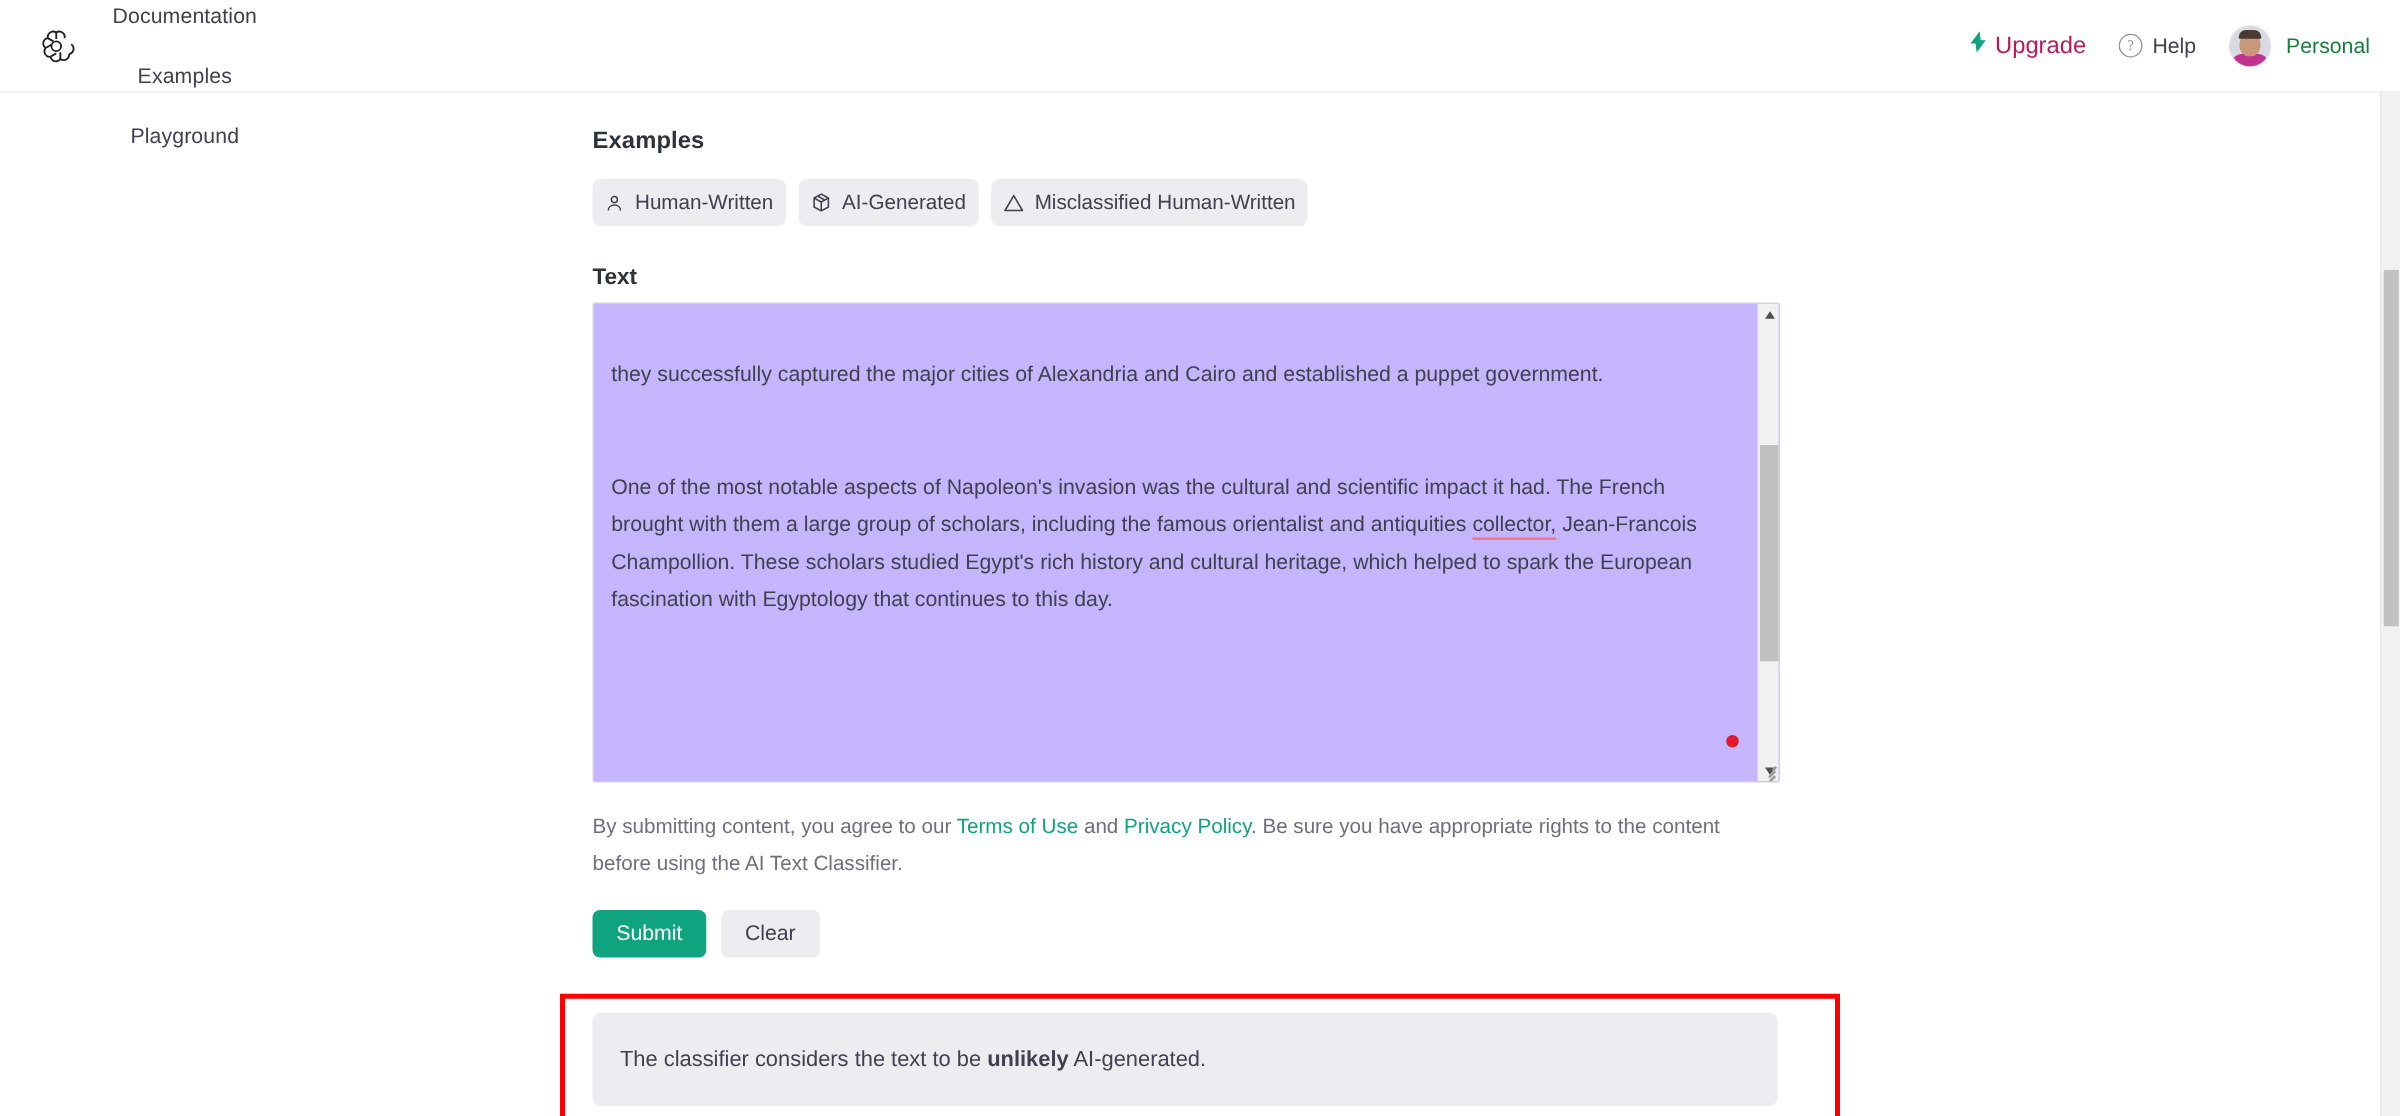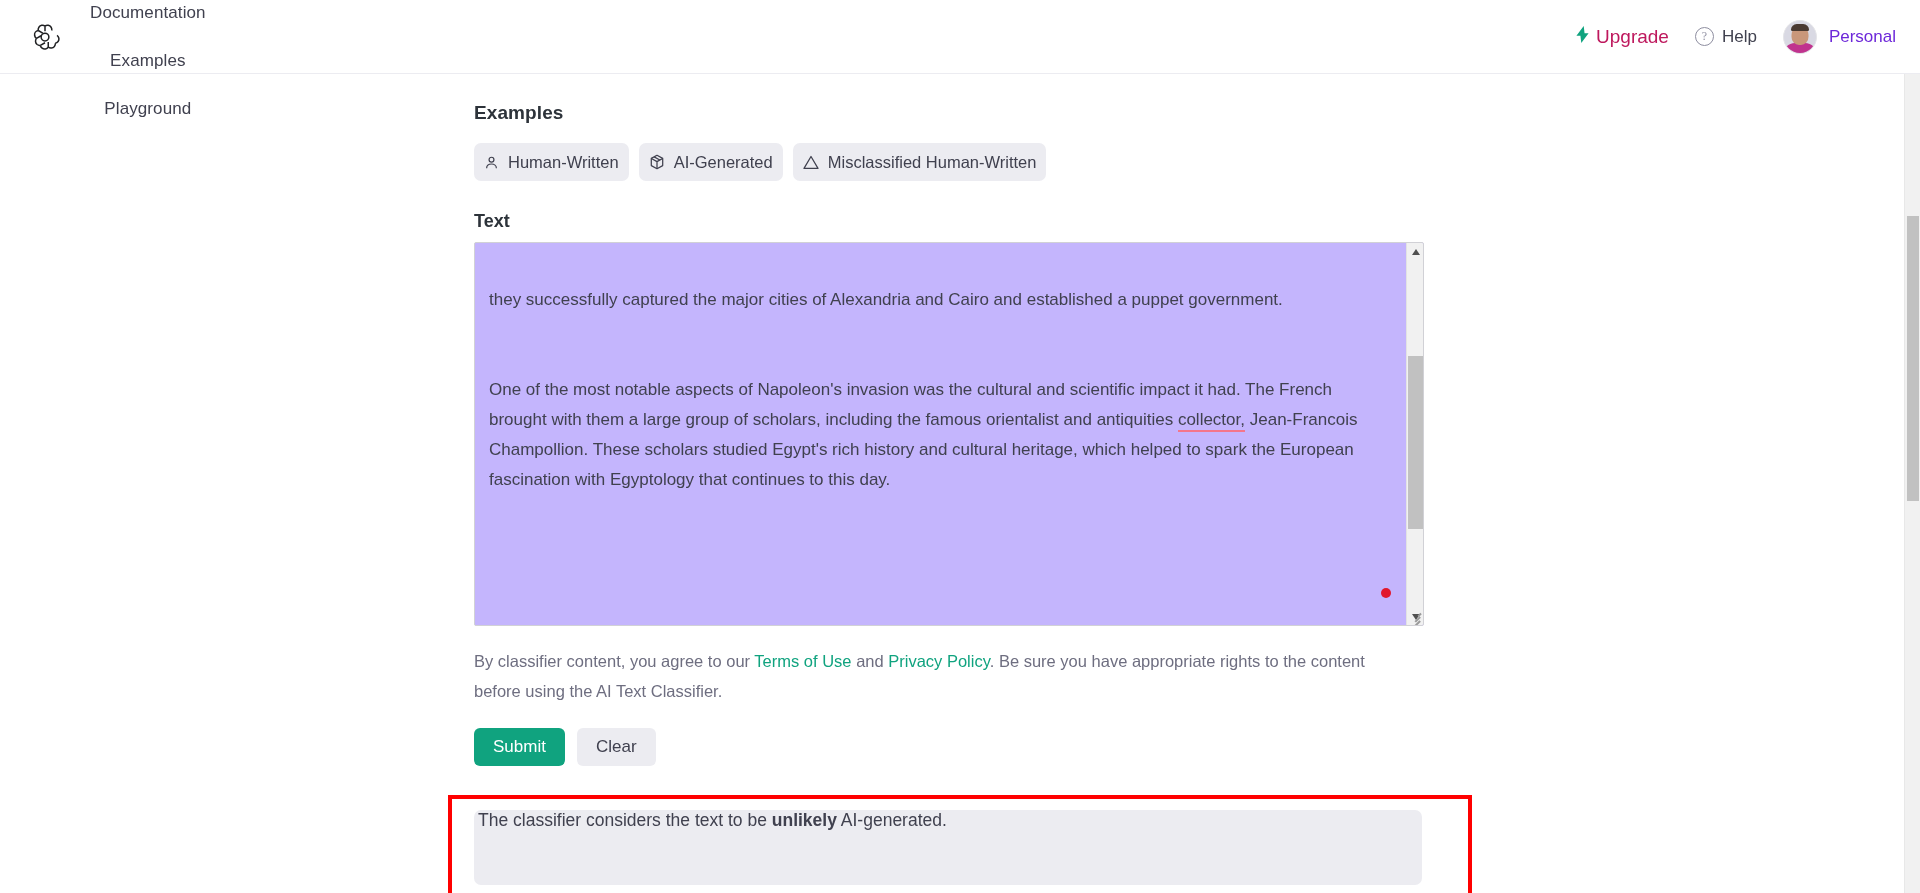--- a/index.html
+++ b/index.html
@@ -116,21 +116,21 @@
   }
   .avatar .body {
     position: absolute;
     left: 50%;
     bottom: -3px;
     transform: translateX(-50%);
     width: 34px; height: 13px;
     border-radius: 12px 12px 0 0;
     background: #c0338e;
   }
-  .account-name { font-size: 17px; color: #6d28d9; }
+  .account-name { font-size: 17px; color: #15803d; }
 
   
   .page-scrollbar {
     position: absolute;
     top: 74px; right: 0;
     width: 16px;
     height: 819px;
     background: #f1f1f1;
     border-left: 1px solid #e8e8e8;
   }
@@ -328,22 +328,22 @@
   }
   .result-box {
     position: absolute;
     left: 22px;
     top: 11px;
     width: 948px;
     height: 75px;
     background: #ececf1;
     border-radius: 7px;
     display: flex;
-    align-items: flex-start;
-    padding-left: 4px;
+    align-items: center;
+    padding-left: 22px;
   }
   .result-text {
     font-size: 17.5px;
     color: #40414f;
   }
   .result-text b { font-weight: bold; }
 </style>
 </head>
 <body>
 
@@ -460,21 +460,21 @@
           </div>
       </div>
 
       <div class="resize-grip">
         <i></i>
           <i></i>
           <i></i>
       </div>
     </div>
 
-    <div class="disclaimer"><span>By classifier content, you agree to our </span><a>Terms of Use</a><span> and </span><a>Privacy Policy</a><span>. Be sure you have appropriate rights to the content before using the AI Text Classifier.</span></div>
+    <div class="disclaimer"><span>By submitting content, you agree to our </span><a>Terms of Use</a><span> and </span><a>Privacy Policy</a><span>. Be sure you have appropriate rights to the content before using the AI Text Classifier.</span></div>
 
     <div class="actions">
       <button class="btn btn-primary">Submit</button>
       <button class="btn btn-secondary">Clear</button>
     </div>
 
     <div class="annotation">
       <div class="result-box">
         <div class="result-text"><span>The classifier considers the text to be </span><b>unlikely</b><span> AI-generated.</span></div>
       </div>

